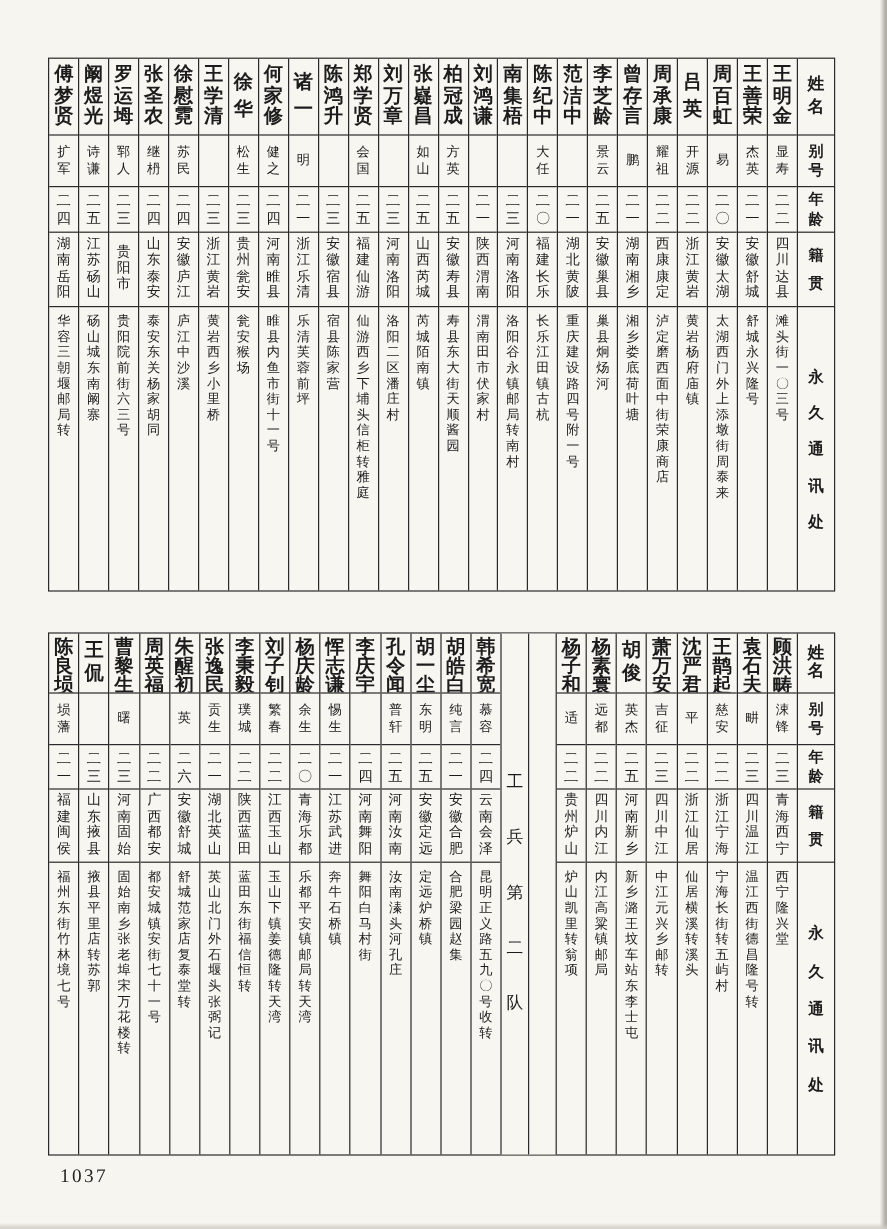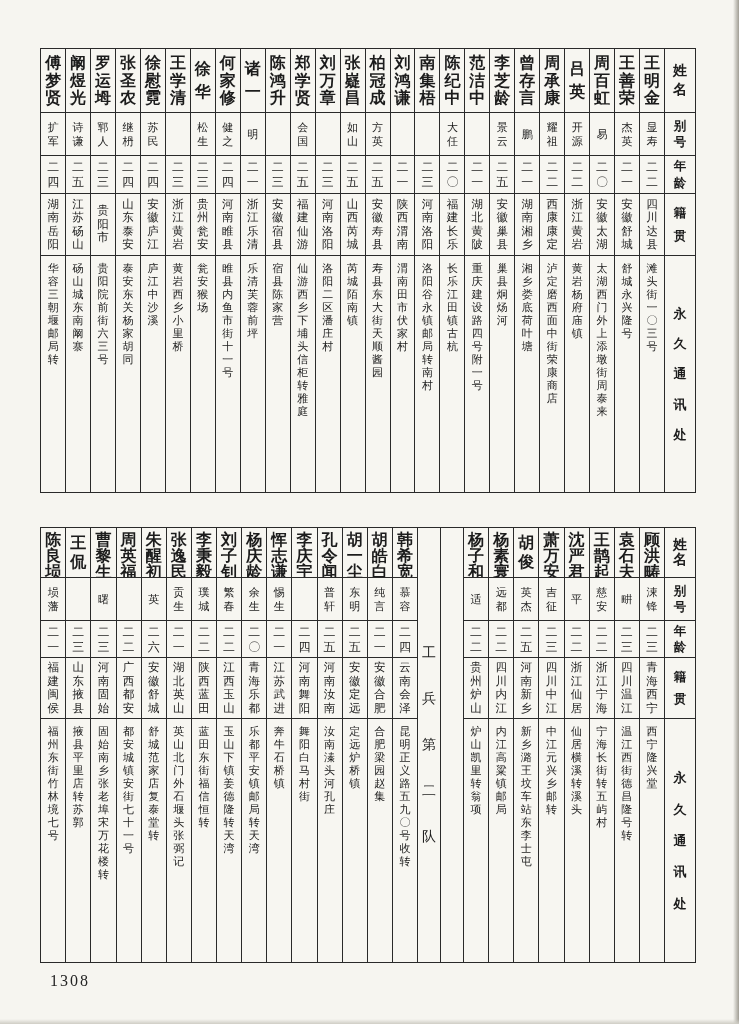--- a/index.html
+++ b/index.html
@@ -2068,16 +2068,16 @@
           <span class="ch">竹</span>
           <span class="ch">林</span>
           <span class="ch">境</span>
           <span class="ch">七</span>
           <span class="ch">号</span>
         </div>
       </div>
   </div>
   </div>
 
-<div class="page-number">1308</div>
+<div class="page-number">1037</div>
 
 <div class="scan-edge-right"></div>
 <div class="scan-edge-bottom"></div>
 
 </body></html>

